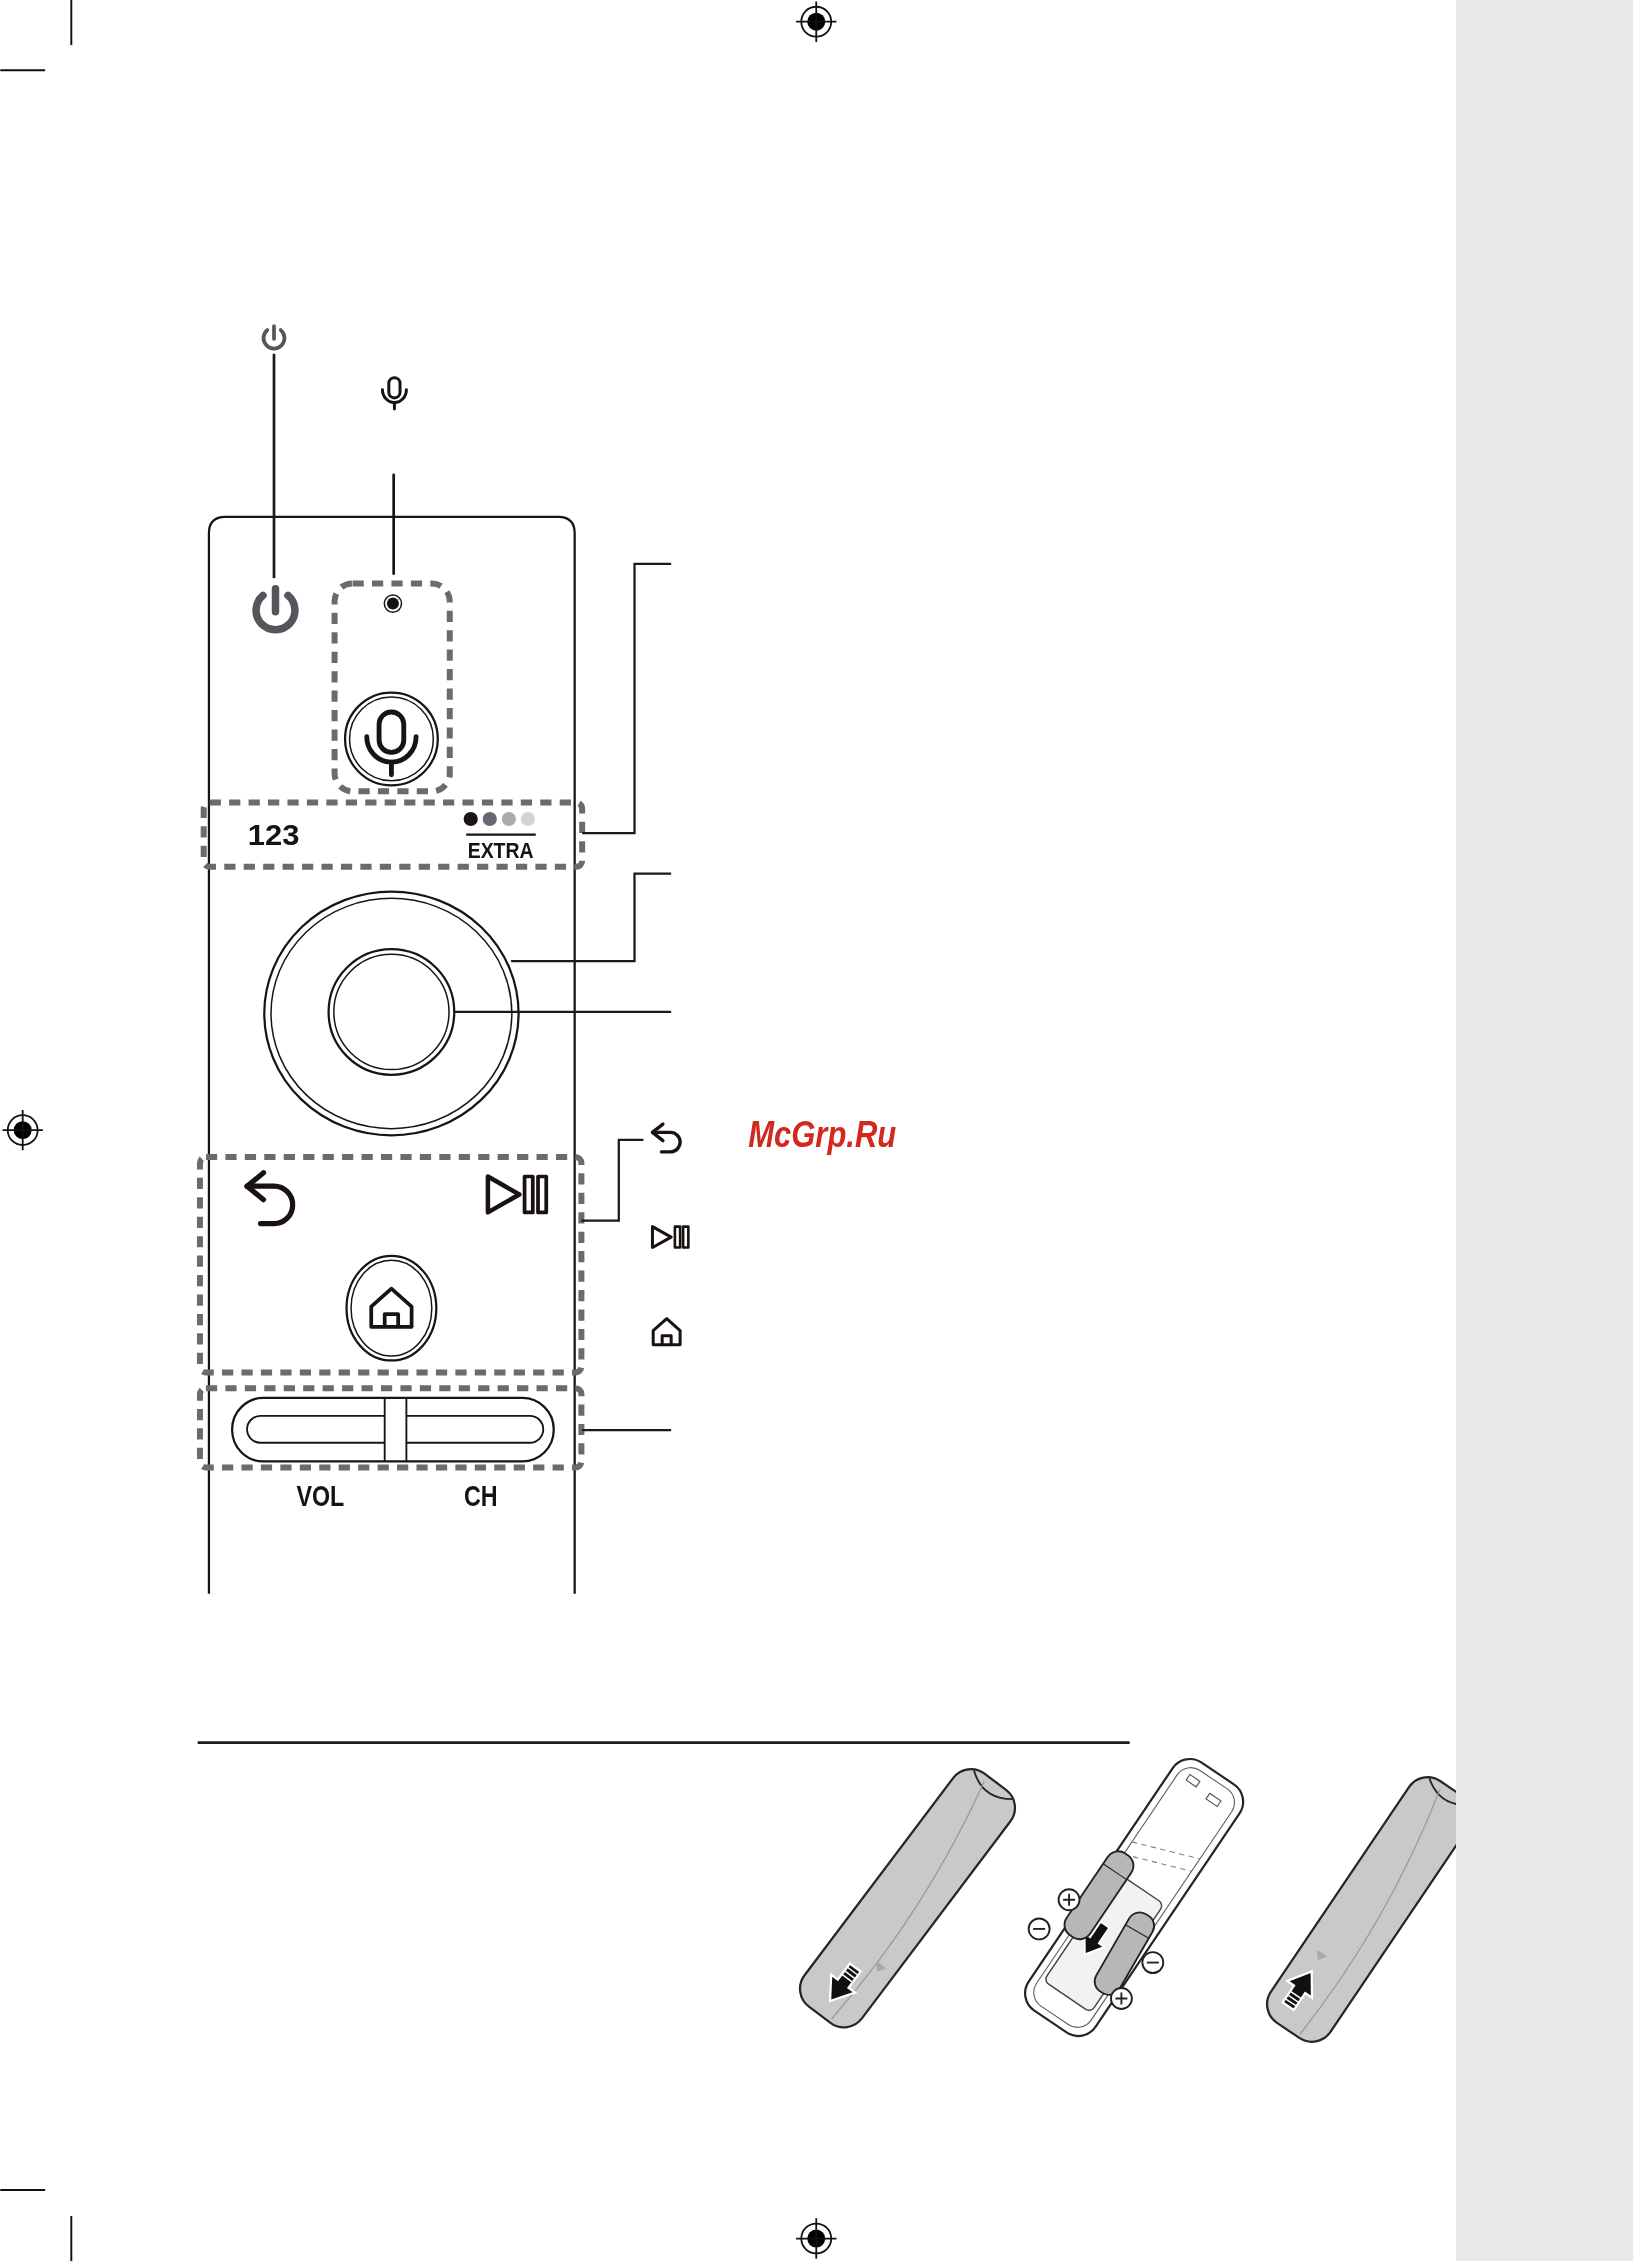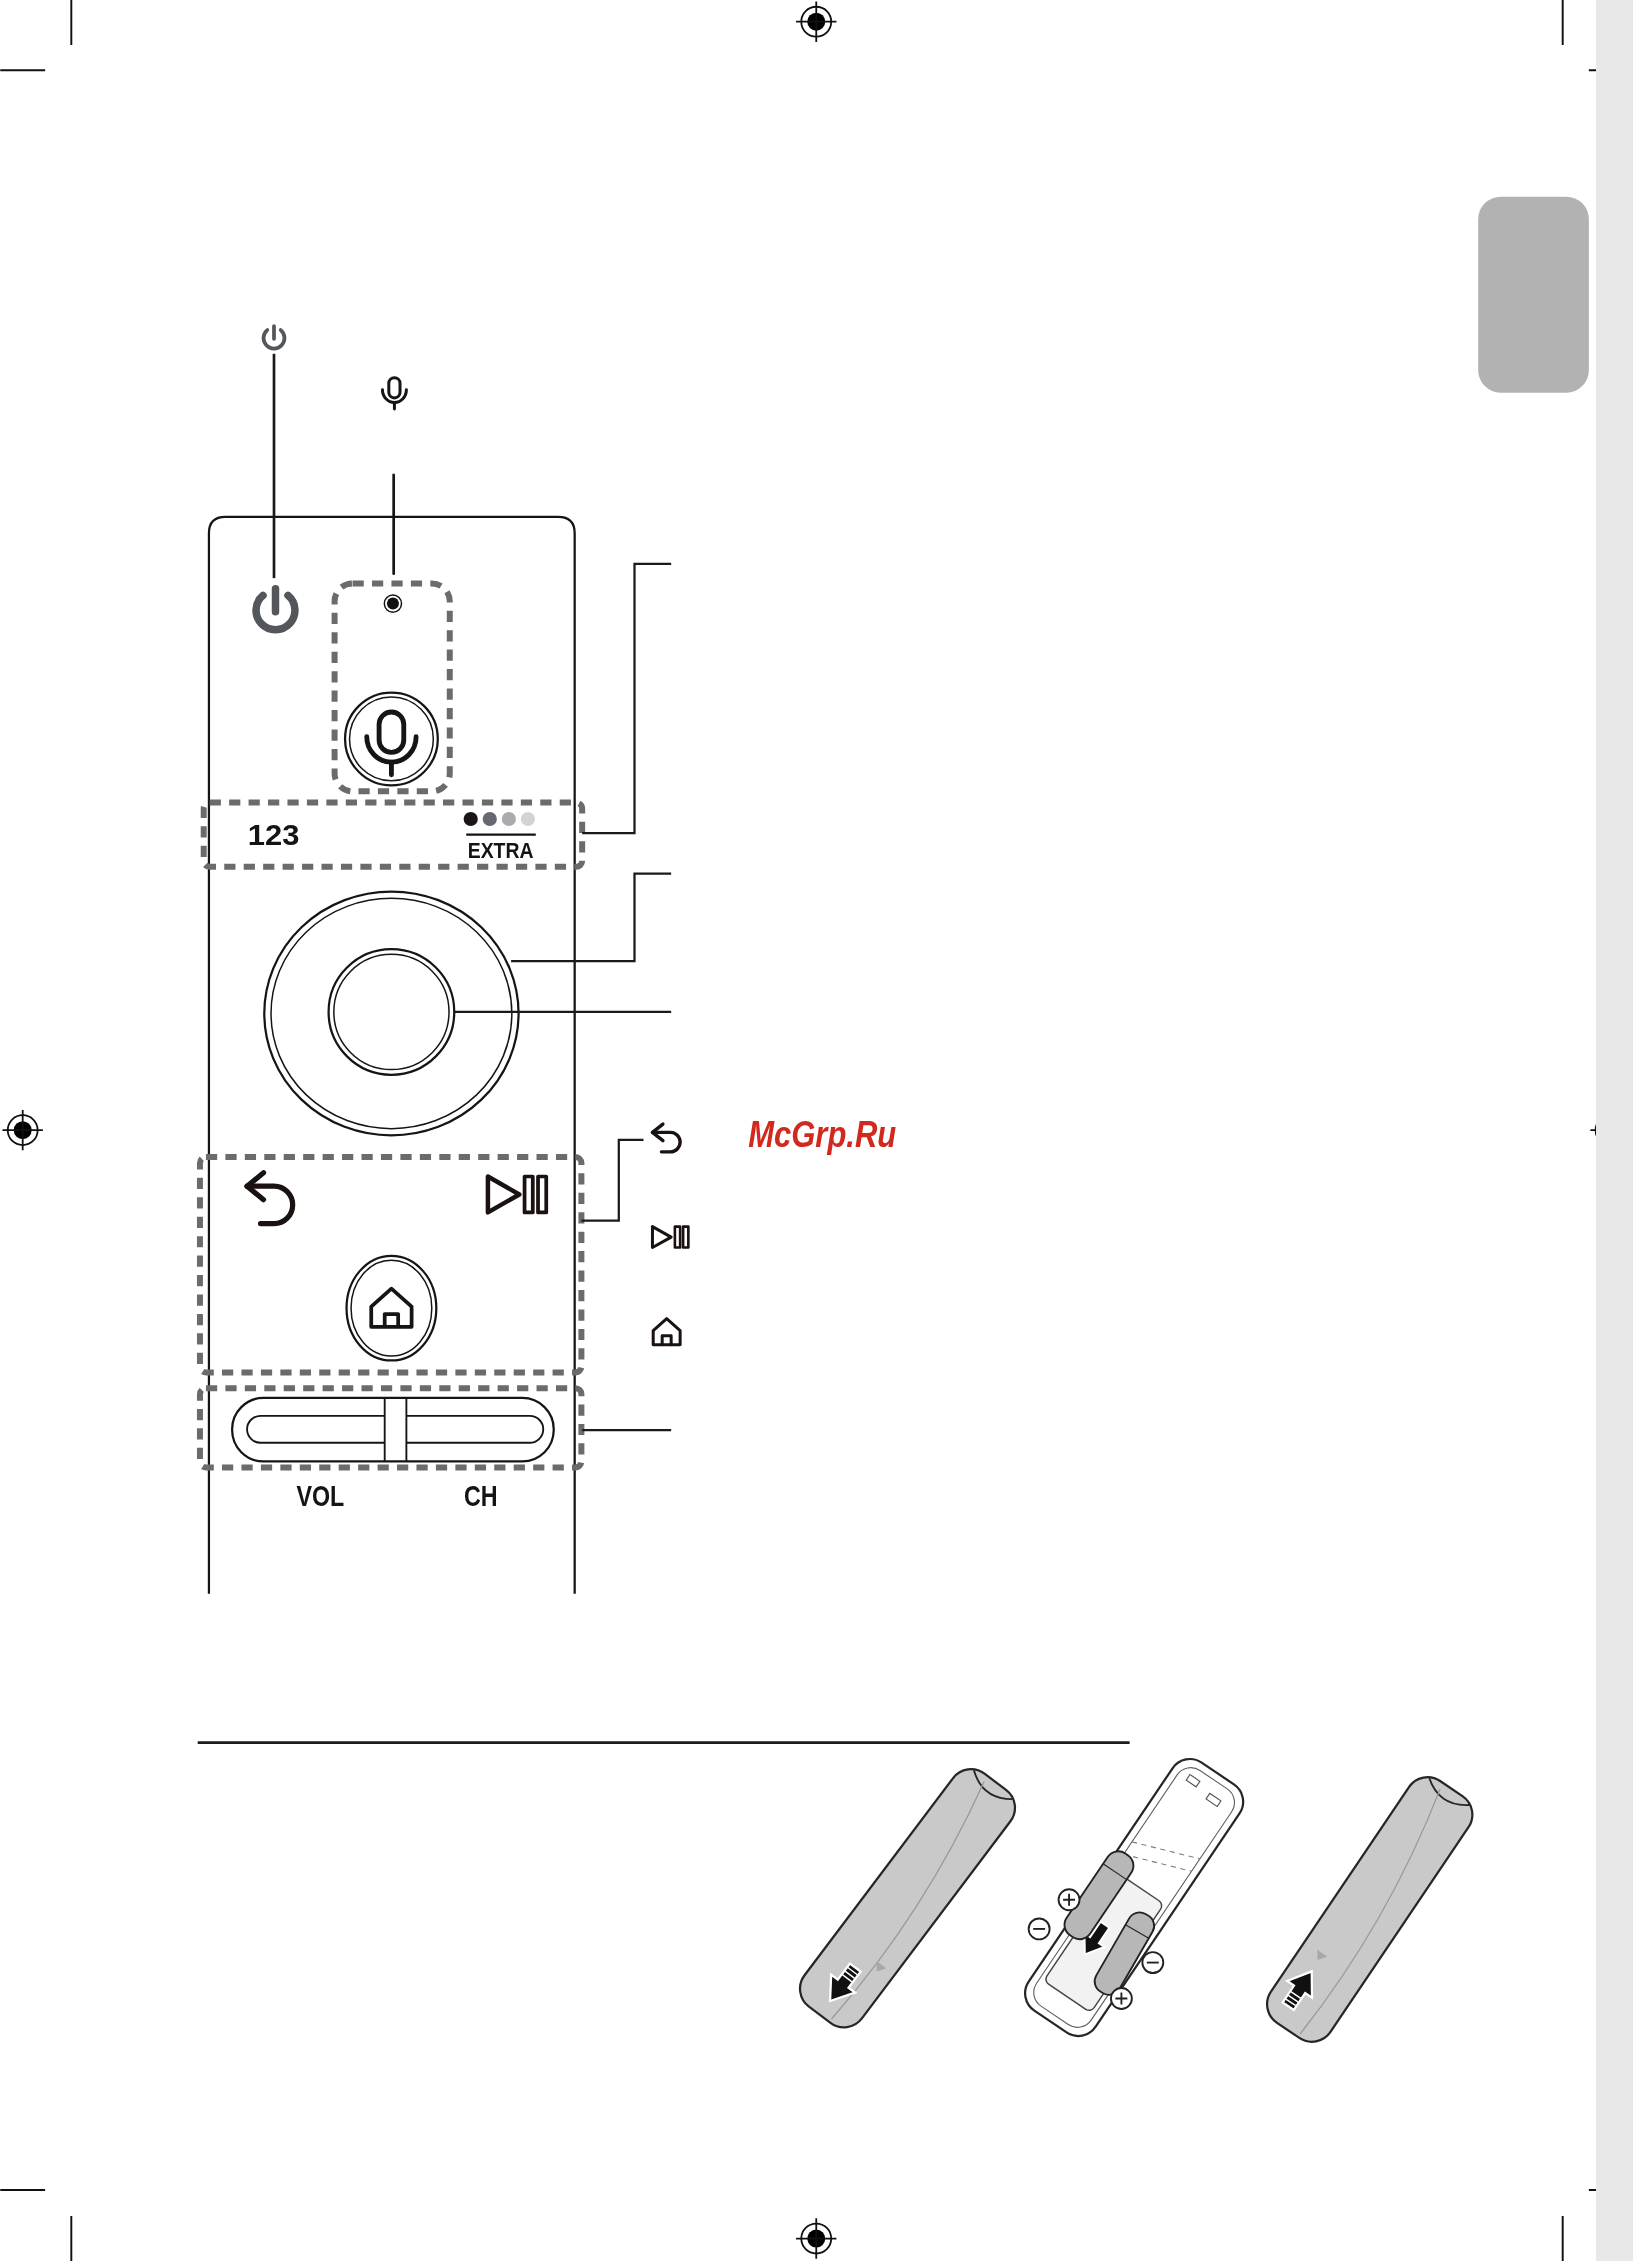--- a/index.html
+++ b/index.html
@@ -1,22 +1,21 @@
 <!DOCTYPE html>
 <html style="font-size:12px"><head>
 <meta charset="utf-8">
 <style>
   html,body{margin:0;padding:0;background:#e8e8e8;}
   .page{
     position:relative;
-    width:1586px;height:2261px;
+    width:1456px;height:2261px;
     background:#ffffff;
     font-family:"Liberation Sans", sans-serif;
     overflow:hidden;
-    padding-left:10px;
   }
   svg{position:absolute;left:0;top:0;}
   text{font-family:"Liberation Sans", sans-serif;}
   .lbl{font-weight:700;fill:#141414;}
   .watermark{font-weight:700;font-style:italic;}
 </style>
 </head>
 <body>
 
 <div class="page">

